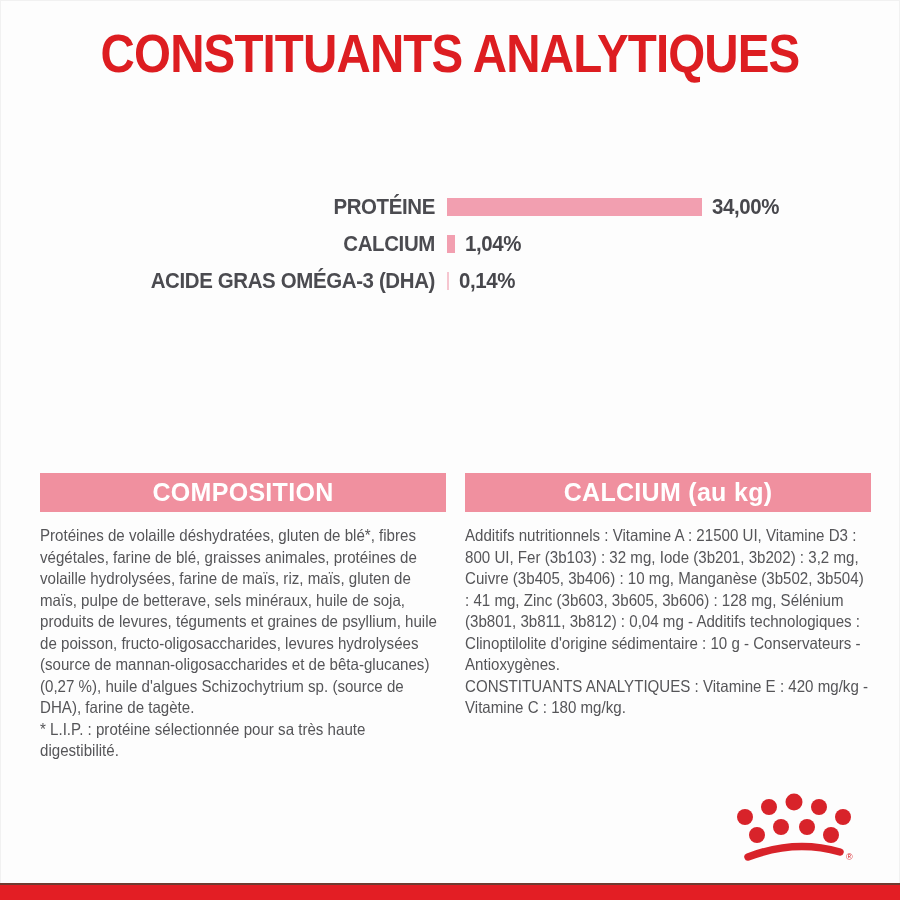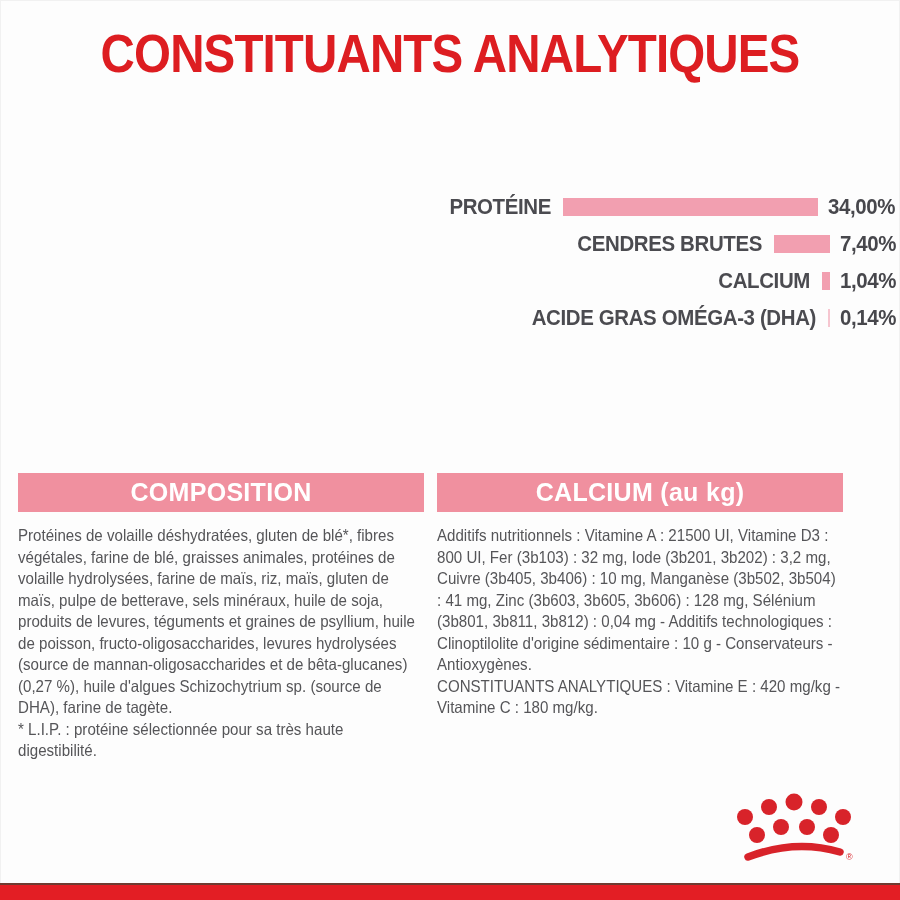--- a/index.html
+++ b/index.html
@@ -35,21 +35,20 @@
   
   .chart {
     position: absolute;
     top: 188px; left: 0;
     width: 900px;
   }
   .chart-row {
     display: flex;
     align-items: center;
     height: 37px;
-    justify-content: flex-end;
   }
   .chart-row:nth-child(5) { margin-top: 8px; }
   .chart-label {
     flex: none;
     width: 435px;
     text-align: right;
     font-size: 22px;
     font-weight: bold;
     color: #4B4B50;
     letter-spacing: -0.4px;
@@ -72,24 +71,24 @@
     color: #47474C;
     letter-spacing: -0.4px;
     transform: scaleX(0.93);
     transform-origin: 0 50%;
     white-space: nowrap;
   }
 
   
   .cols {
     position: absolute;
-    top: 473px; left: 18px;
+    top: 473px; left: 40px;
     width: 830px;
     display: flex;
-    gap: 13px;
+    gap: 19px;
   }
   .col { width: 406px; flex: none; }
   .banner {
     height: 39px;
     background: #F0909F;
     color: #ffffff;
     font-size: 25px;
     font-weight: bold;
     letter-spacing: 0.3px;
     display: flex;
@@ -128,25 +127,20 @@
 
 <div class="page">
 
   <h1 class="title">CONSTITUANTS ANALYTIQUES</h1>
 
   <div class="chart" id="chart">
       <div class="chart-row">
         <span class="chart-label">PROTÉINE</span>
         <span class="chart-bar" style="width: 255px;"></span>
         <span class="chart-value">34,00%</span>
-      </div>
-      <div class="chart-row">
-        <span class="chart-label">CENDRES BRUTES</span>
-        <span class="chart-bar" style="width: 56px;"></span>
-        <span class="chart-value">7,40%</span>
       </div>
       <div class="chart-row">
         <span class="chart-label">CALCIUM</span>
         <span class="chart-bar" style="width: 8px;"></span>
         <span class="chart-value">1,04%</span>
       </div>
       <div class="chart-row">
         <span class="chart-label">ACIDE GRAS OMÉGA-3 (DHA)</span>
         <span class="chart-bar thin" style="width: 2px;"></span>
         <span class="chart-value">0,14%</span>

